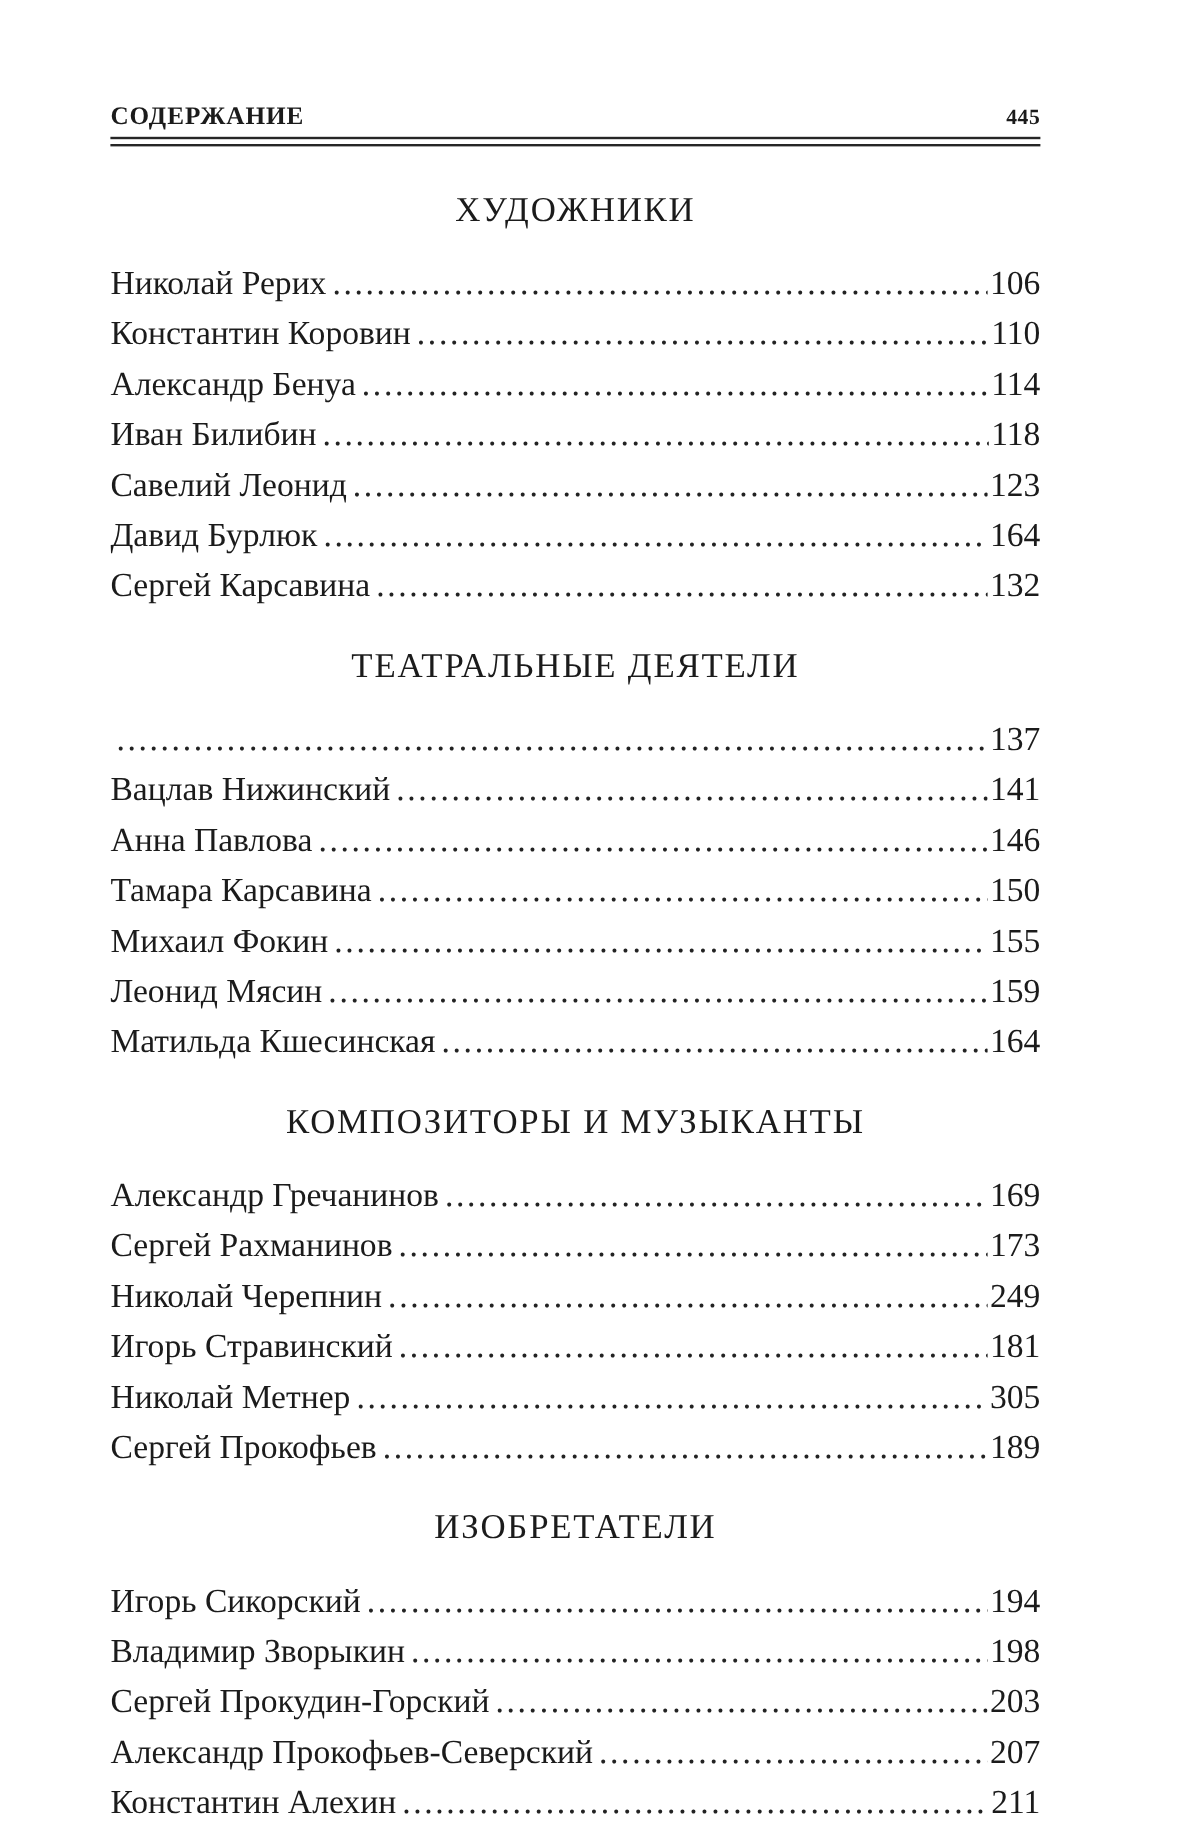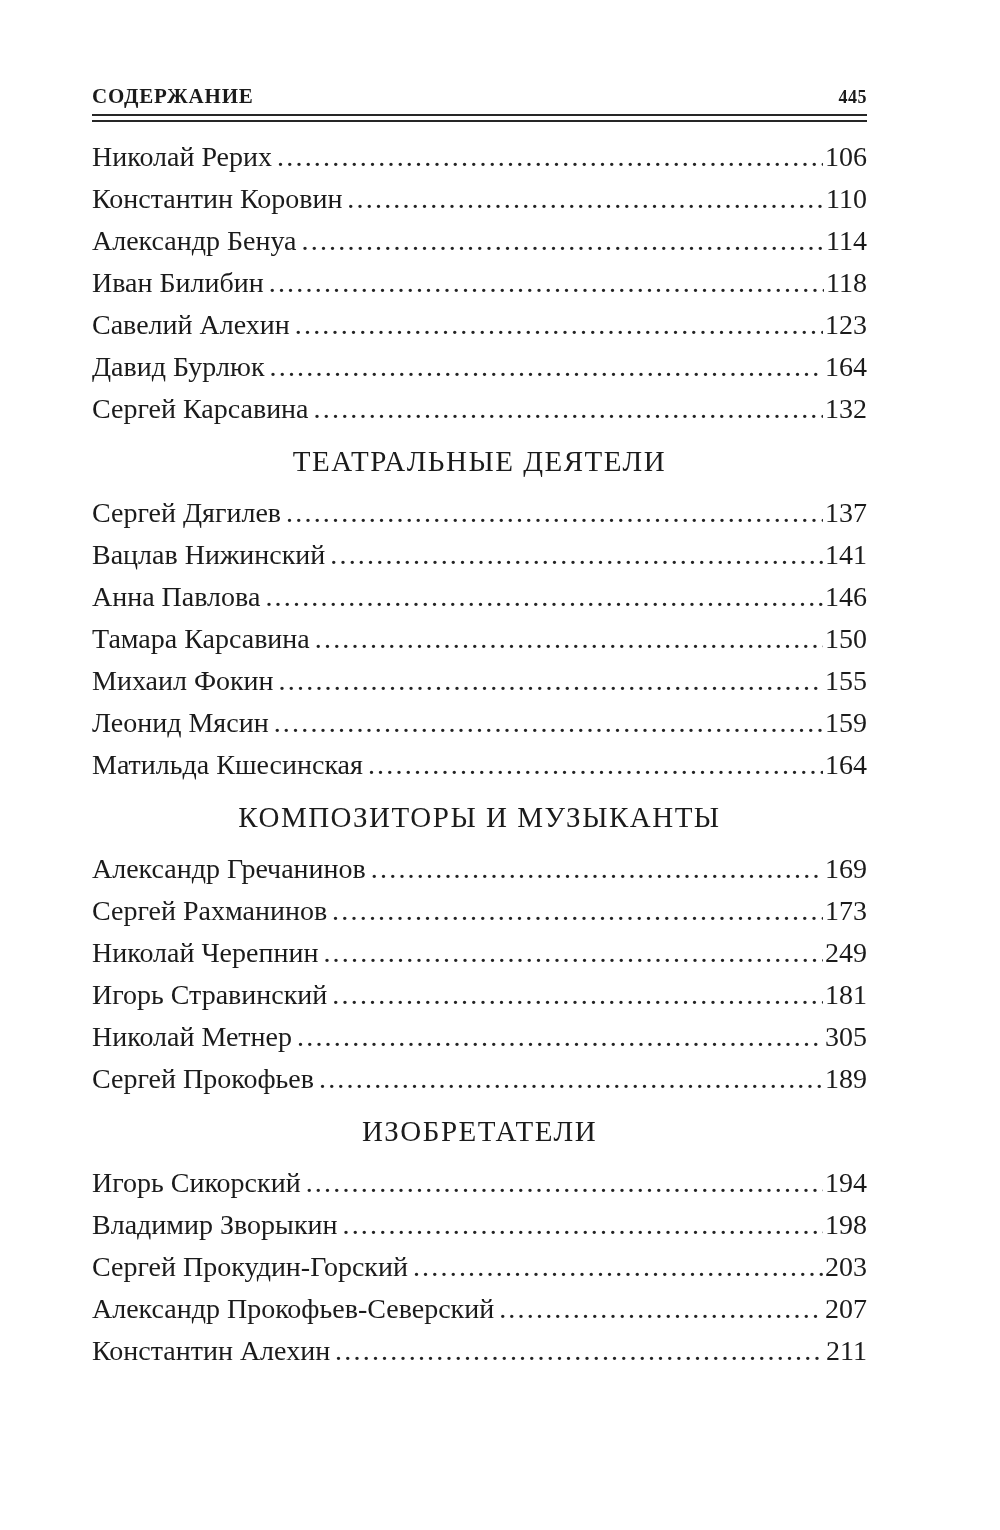--- a/index.html
+++ b/index.html
@@ -38,27 +38,27 @@
     margin-top: 5px;
     height: 4px;
     border-top: 2px solid #262626;
     border-bottom: 2px solid #262626;
   }
   .section-title {
     text-align: center;
     font-size: 29px;
     letter-spacing: 1.5px;
     line-height: 34px;
-    margin-top: 14px;
+    margin-top: 28px;
     margin-bottom: 0;
     font-weight: normal;
     white-space: nowrap;
   }
   .section:first-of-type .section-title { margin-top: 36px; }
-  .entries { margin-top: 14px; }
+  .entries { margin-top: 24px; }
   .entry {
     display: flex;
     align-items: baseline;
     font-size: 28px;
     line-height: 42px;
     white-space: nowrap;
   }
   .entry .name { flex: 0 0 auto; }
   .entry .dots {
     flex: 1 1 auto;
@@ -78,20 +78,21 @@
 
     <div class="running-head">
       <span class="rh-title">СОДЕРЖАНИЕ</span>
       <span class="folio">445</span>
     </div>
 
     <div class="double-rule"></div>
 
     <div id="toc-sections">
   <div class="section">
+    <h2 class="section-title">ХУДОЖНИКИ</h2>
     <div class="entries">
   <div class="entry">
     <span class="name">Николай Рерих</span>
     <span class="dots" aria-hidden="true">........................................................................................................................................................................................................</span>
     <span class="pg">106</span>
   </div>
 
   <div class="entry">
     <span class="name">Константин Коровин</span>
     <span class="dots" aria-hidden="true">........................................................................................................................................................................................................</span>
@@ -104,21 +105,21 @@
     <span class="pg">114</span>
   </div>
 
   <div class="entry">
     <span class="name">Иван Билибин</span>
     <span class="dots" aria-hidden="true">........................................................................................................................................................................................................</span>
     <span class="pg">118</span>
   </div>
 
   <div class="entry">
-    <span class="name">Савелий Алехин</span>
+    <span class="name">Савелий Леонид</span>
     <span class="dots" aria-hidden="true">........................................................................................................................................................................................................</span>
     <span class="pg">123</span>
   </div>
 
   <div class="entry">
     <span class="name">Давид Бурлюк</span>
     <span class="dots" aria-hidden="true">........................................................................................................................................................................................................</span>
     <span class="pg">164</span>
   </div>
 
@@ -127,21 +128,20 @@
     <span class="dots" aria-hidden="true">........................................................................................................................................................................................................</span>
     <span class="pg">132</span>
   </div>
 </div>
   </div>
 
   <div class="section">
     <h2 class="section-title">ТЕАТРАЛЬНЫЕ ДЕЯТЕЛИ</h2>
     <div class="entries">
   <div class="entry">
-    <span class="name">Сергей Дягилев</span>
     <span class="dots" aria-hidden="true">........................................................................................................................................................................................................</span>
     <span class="pg">137</span>
   </div>
 
   <div class="entry">
     <span class="name">Вацлав Нижинский</span>
     <span class="dots" aria-hidden="true">........................................................................................................................................................................................................</span>
     <span class="pg">141</span>
   </div>
 

